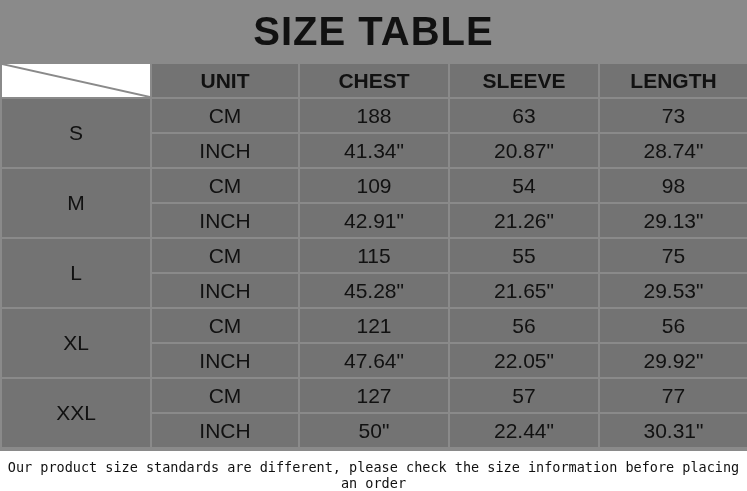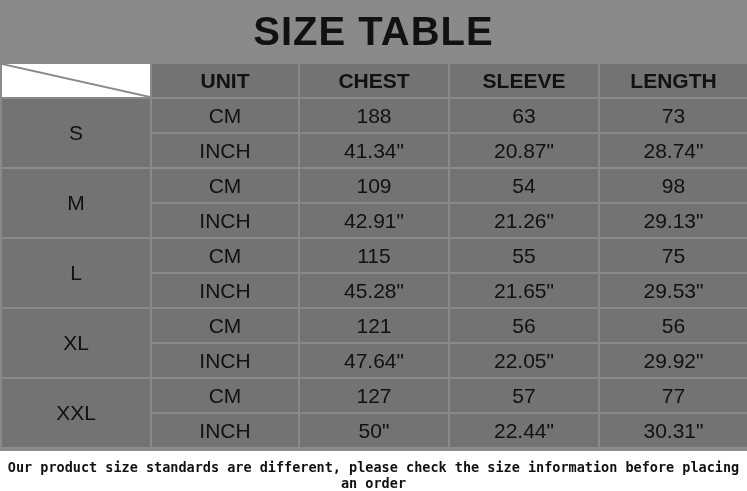--- a/index.html
+++ b/index.html
@@ -75,21 +75,21 @@
   .footer-bar {
     height: 48px;
     display: flex;
     align-items: center;
     justify-content: center;
     background: #ffffff;
     border-top: 2px solid #8a8a8a;
   }
   .footer-bar .note {
     font-size: 13.5px;
-    font-weight: bold;
+    font-weight: normal;
     color: #111111;
     font-family: "DejaVu Sans Mono", monospace;
     letter-spacing: 0px;
     text-align: center;
   }
   col.c0 { width: 150px; }
   col.c1 { width: 148px; }
   col.c2 { width: 150px; }
   col.c3 { width: 150px; }
   col.c4 { width: 149px; }

